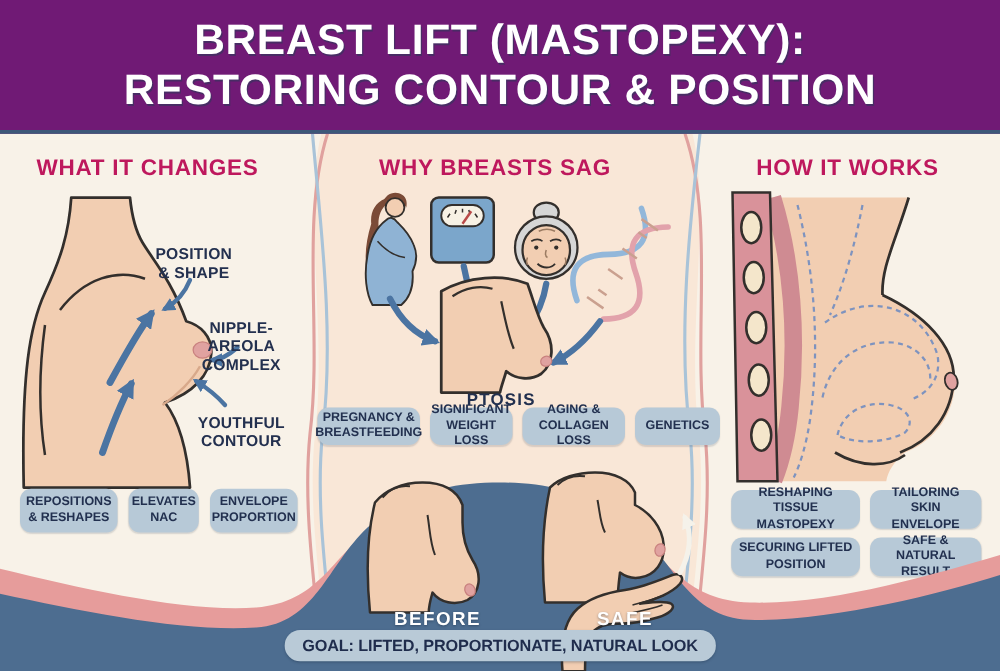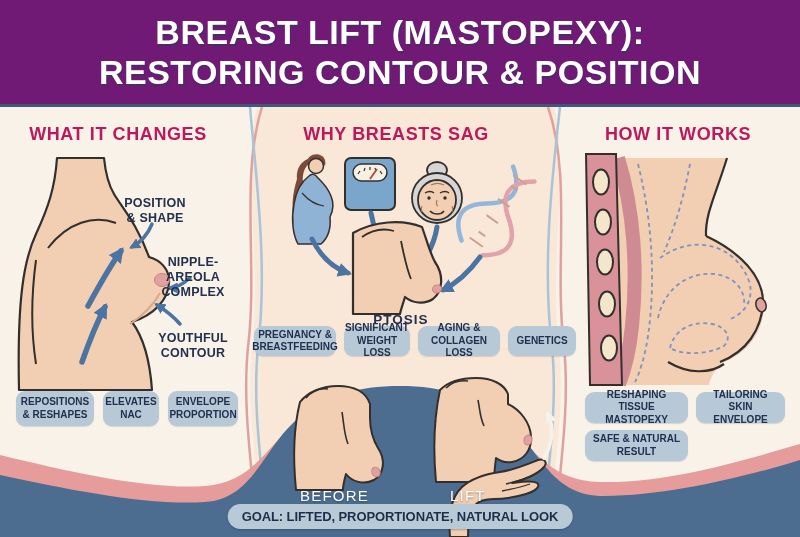--- a/index.html
+++ b/index.html
@@ -19,22 +19,22 @@
   
   .callout{font-size:12.5px;font-weight:bold;color:#23304f;line-height:1.2;
            text-align:center;letter-spacing:.2px;}
   
   .badge{background:#b7c9d7;border-radius:9px;color:#22304f;font-weight:bold;
          font-size:10px;line-height:1.25;text-align:center;
          display:flex;align-items:center;justify-content:center;
          padding:4px 5px;box-sizing:border-box;box-shadow:0 1px 1px rgba(60,80,100,.18);}
   .badge-row{display:flex;gap:9px;align-items:stretch;}
   .ptosis{font-size:13.5px;font-weight:bold;color:#22304f;letter-spacing:1px;text-align:center;}
-  .ba-label{color:#ffffff;font-weight:normal;font-size:15px;letter-spacing:1.2px;
-            text-shadow:0 1px 2px rgba(20,35,55,.45);}
+  .ba-label{color:#ffffff;font-weight:bold;font-size:15px;letter-spacing:1.2px;
+            text-align:center;text-shadow:0 1px 2px rgba(20,35,55,.45);}
   .goal-pill{background:#b9cad7;border-radius:15px;color:#1f2c4c;font-weight:bold;
              font-size:13px;letter-spacing:-0.1px;text-align:center;
              padding:5px 14px;white-space:nowrap;box-shadow:0 1px 2px rgba(20,35,55,.3);}
 </style>
 </head>
 <body>
 
 <svg class="abs" style="left:0;top:107px;" width="800" height="430" viewBox="0 0 800 430">
   <path d="M257,0 C242,60 262,160 252,240 C246,300 256,350 262,430 L549,430 C555,350 565,300 559,240 C549,160 569,60 554,0 Z" fill="#f9e7d7"></path>
   <path d="M262,0 C240,70 258,160 248,240 C242,300 252,360 258,430" fill="none" stroke="#e0a19e" stroke-width="2.5"></path>
@@ -177,20 +177,21 @@
     <path d="M118,14 C112,45 104,75 92,102"></path>
     <path d="M88,108 C124,82 166,96 178,134 C181,152 172,164 156,170"></path>
     <path d="M86,168 C92,140 114,122 142,124 C162,126 174,140 172,156"></path>
     <path d="M98,198 C102,180 120,170 140,174 C155,177 160,188 152,196 C138,204 112,206 98,198"></path>
   </g>
 </svg>
 
 <div class="abs" style="left:585px;top:392px;width:200px;display:grid;grid-template-columns:103px 89px;gap:7px 8px;">
   <div class="badge" style="height:31px;">RESHAPING TISSUE MASTOPEXY</div>
   <div class="badge" style="height:31px;">TAILORING SKIN ENVELOPE</div>
+  <div class="badge" style="height:31px;">SECURING LIFTED POSITION</div>
   <div class="badge" style="height:31px;">SAFE &amp; NATURAL RESULT</div>
 </div>
 
 <svg class="abs" style="left:0;top:360px;" width="800" height="177" viewBox="0 0 800 177">
   <defs>
     <marker id="ahW" viewBox="0 0 10 10" refX="7" refY="5" markerWidth="12" markerHeight="12" orient="auto" markerUnits="userSpaceOnUse">
         <path d="M0,0 L10,5 L0,10 Z" fill="#f5f2ea"></path>
       </marker>
   </defs>
   <path d="M0,95 C70,112 150,130 205,126 C255,122 265,86 298,62 C330,42 360,40 400,40 C440,40 470,44 504,66 C538,90 548,120 600,122 C665,124 745,100 800,84 L800,177 L0,177 Z" fill="#e69c9b"></path>
@@ -210,15 +211,15 @@
     <ellipse cx="528" cy="80" rx="4" ry="5" fill="#e0a2a0" stroke="#c9827f" stroke-width="1" transform="rotate(15 528 80)"></ellipse>
   </g>
 
   <path d="M450,177 C448,152 452,136 462,127 C472,118 486,114 500,112 C514,110 528,104 538,100 C544,98 548,102 544,107 C538,114 524,120 512,123 C520,122 532,120 537,123 C541,126 536,131 526,134 C516,137 504,139 494,139 C486,139 478,141 474,146 C470,151 468,160 468,177 Z" fill="#f2ceb2" stroke="#332f2c" stroke-width="2" stroke-linejoin="round"></path>
   <path d="M506,124 C514,122 524,119 532,116 M502,131 C512,129 522,127 530,124" fill="none" stroke="#332f2c" stroke-width="1.3"></path>
 
   <path d="M544,98 C552,84 554,68 548,54" fill="none" stroke="#f5f2ea" stroke-width="4" stroke-linecap="round" marker-end="url(#ahW)"></path>
 </svg>
 
 <div class="abs ba-label" style="left:300px;top:487px;width:100px;">BEFORE</div>
-<div class="abs ba-label" style="left:450px;top:487px;width:100px;">LIFT</div>
+<div class="abs ba-label" style="left:450px;top:487px;width:100px;">SAFE</div>
 
 <div class="abs goal-pill" style="left:400px;top:504px;transform:translateX(-50%);">GOAL: LIFTED, PROPORTIONATE, NATURAL LOOK</div>
 
 </body></html>

